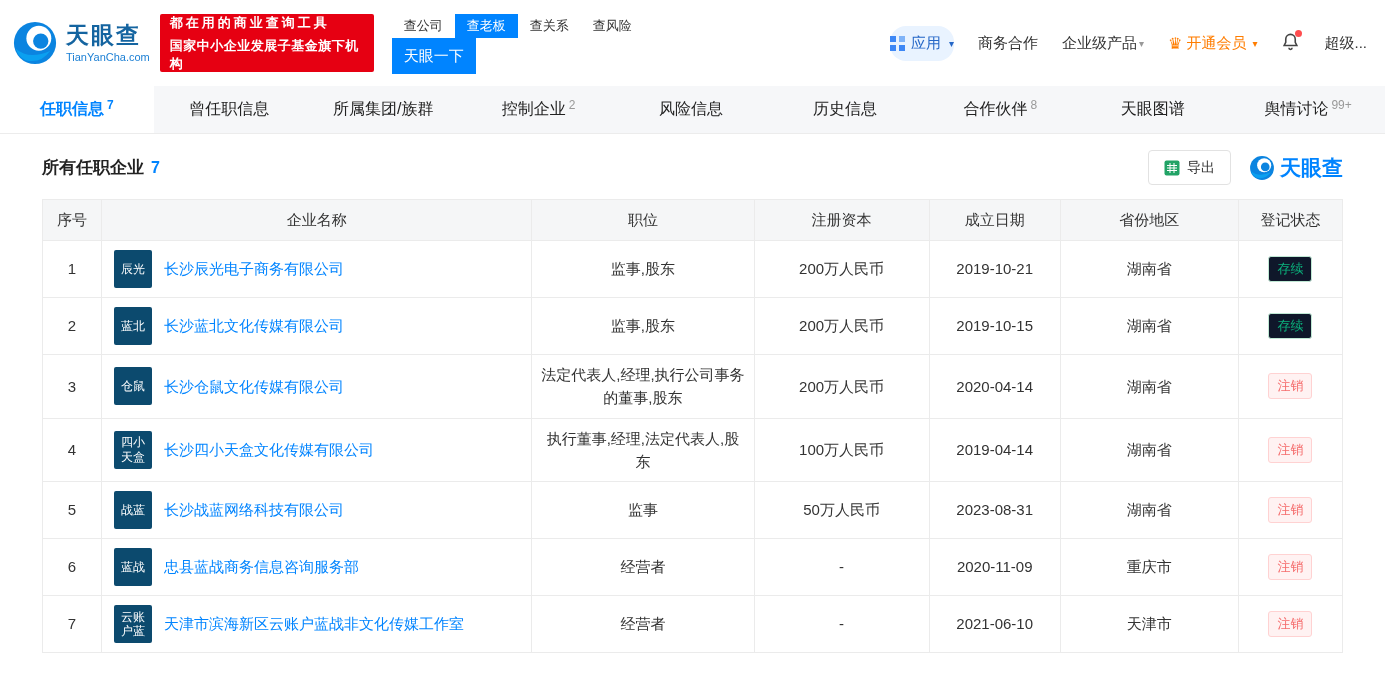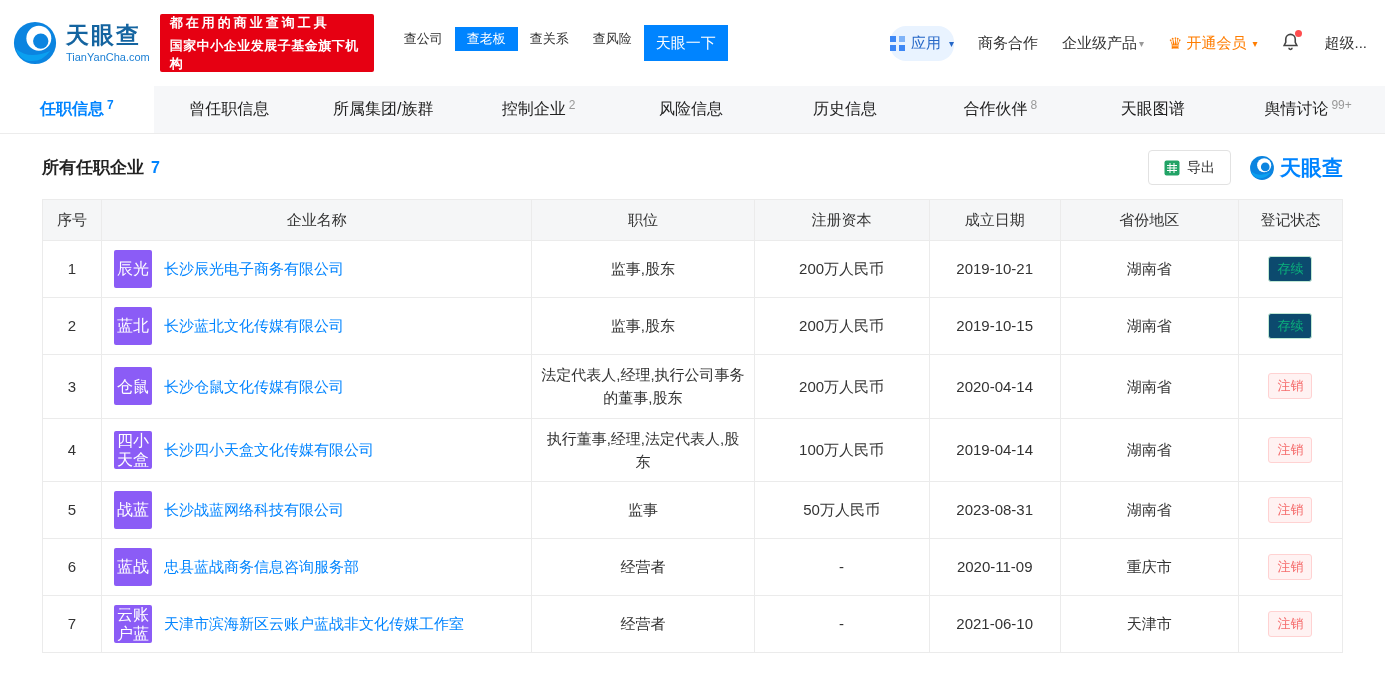--- a/index.html
+++ b/index.html
@@ -12,21 +12,21 @@
   .brand-logo { width:46px; height:46px; flex-shrink:0; }
   .brand-text { display:flex; flex-direction:column; line-height:1.1; }
   .brand-name { font-size:23px; font-weight:bold; color:#1464a0; letter-spacing:2px; }
   .brand-domain { font-size:11px; color:#1b7fd4; margin-top:2px; }
 
   .red-banner { margin-left:10px; width:214px; height:58px; background:#e60012; color:#fff;
     display:flex; flex-direction:column; justify-content:center; padding:0 10px; border-radius:2px; }
   .red-banner .l1 { font-size:13px; font-weight:bold; letter-spacing:3px; }
   .red-banner .l2 { font-size:13px; font-weight:bold; margin-top:5px; letter-spacing:0.5px; }
 
-  .search-block { margin-left:18px; display:flex; flex-direction:row;justify-content:flex-end; }
+  .search-block { margin-left:18px; display:flex; flex-direction:column;justify-content:flex-end; }
   .search-tabs { display:flex; align-items:flex-end; height:26px; }
   .search-tab { font-size:13px; color:#333; padding:3px 12px; cursor:pointer; }
   .search-tab.active { background:#0084ff; color:#fff; }
   .search-row { display:flex; }
   .search-input-wrap { position:relative; }
   .search-input { width:358px; height:36px; border:2px solid #0084ff; border-right:none;
     padding:0 32px 0 10px; font-size:14px; color:#333; outline:none; }
   .clear-btn { position:absolute; right:9px; top:10px; width:17px; height:17px; border-radius:50%;
     background:#c8c8c8; color:#fff; font-size:11px; line-height:17px; text-align:center; cursor:pointer; }
   .search-btn { width:84px; height:36px; background:#0084ff; color:#fff; border:none;
@@ -65,27 +65,27 @@
 
   
   table { width:100%; border-collapse:collapse; table-layout:fixed; font-size:15px; }
   th,td { border:1px solid #ebebeb; text-align:center; vertical-align:middle; }
   th { background:#f5f6f7; height:41px; font-weight:400; color:#333; }
   td { height:57px; padding:8px 8px; line-height:1.55; }
   .w-no{width:59px} .w-company{width:430px} .w-pos{width:222px} .w-cap{width:175px}
   .w-date{width:131px} .w-region{width:178px} .w-status{width:104px}
   .c-company { text-align:left; }
   .company-cell { display:flex; align-items:center; }
-  .logo-sq { width:38px; height:38px; background:#8b5cf6; color:#fff; font-size:16px;
+  .logo-sq { width:38px; height:38px; background:#0c4a6e; color:#fff; font-size:12px;
     display:flex; align-items:center; justify-content:center; text-align:center;
     line-height:1.2; white-space:pre-line; border-radius:2px; margin:0 12px 0 4px; flex-shrink:0; }
   .company-link { color:#0084ff; text-decoration:none; cursor:pointer; }
   .badge { display:inline-block; min-width:42px; padding:2px 8px; font-size:13px;
     border-radius:3px; border:1px solid transparent; }
-  .badge.status-active { color:#0bb07b; background:#0c4a6e; border-color:#bfe8d4; }
+  .badge.status-active { color:#0bb07b; background:#0f172a; border-color:#bfe8d4; }
   .badge.status-cancelled { color:#f56c6c; background:#fff2f2; border-color:#ffd2d2; }
 </style>
 </head>
 <body>
 
 <header class="topbar">
   <div class="brand">
     <svg class="brand-logo" viewBox="0 0 48 48">
       <circle cx="24" cy="24" r="22" fill="#0b84e0"></circle>
       <circle cx="28" cy="19" r="13" fill="#ffffff"></circle>

